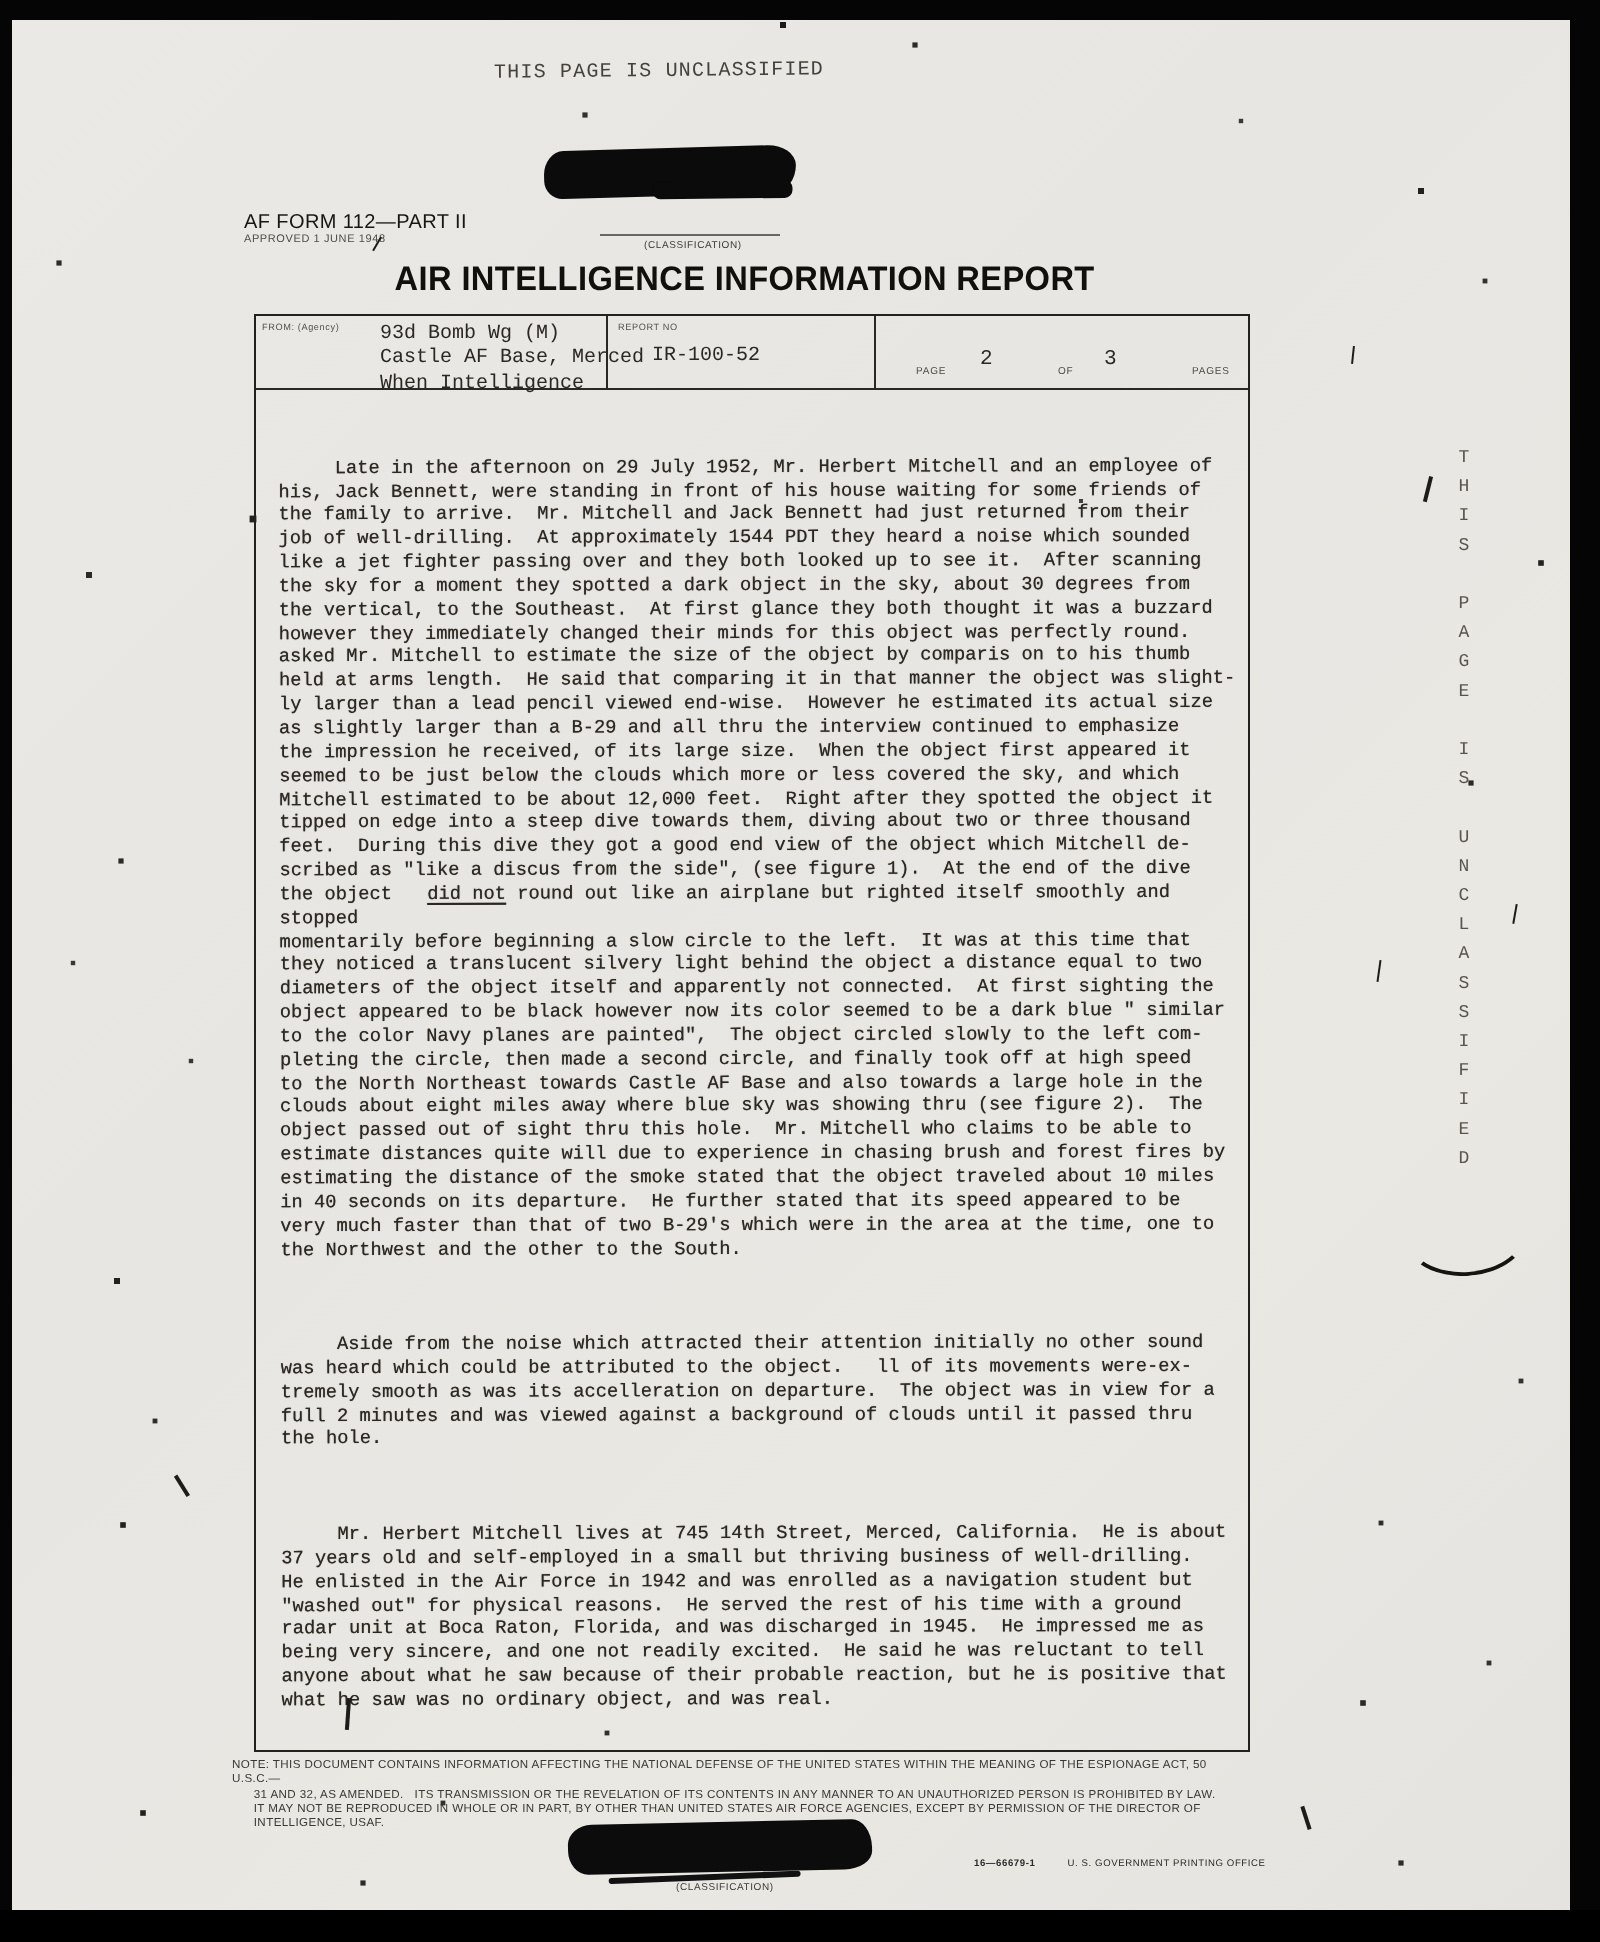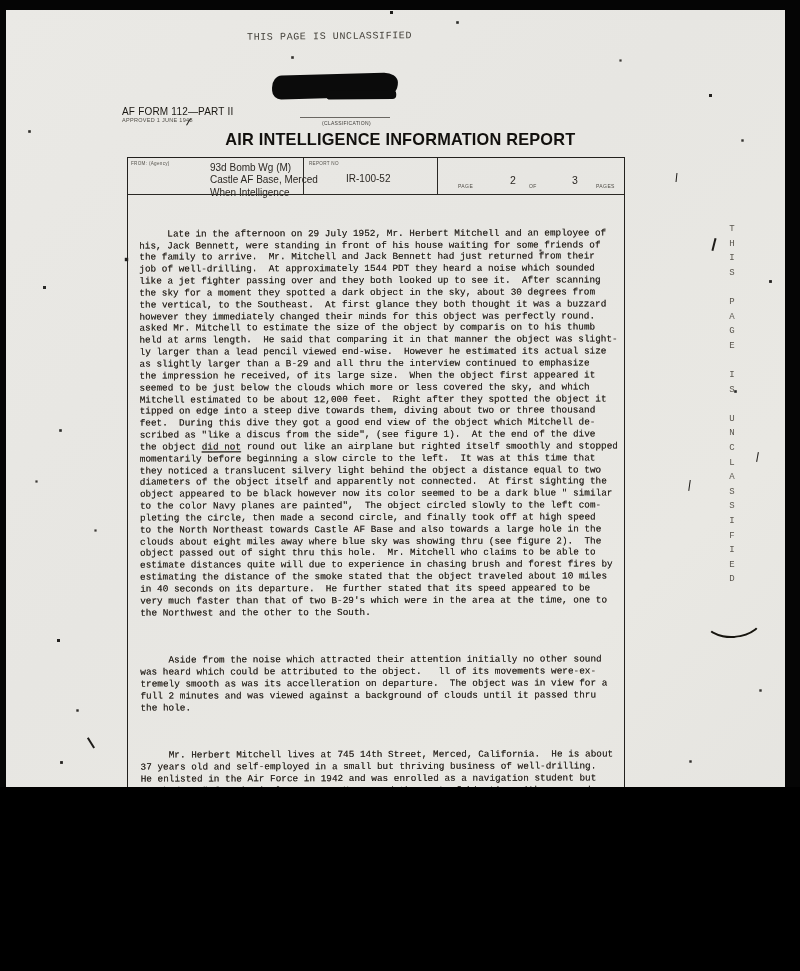--- a/index.html
+++ b/index.html
@@ -1,17 +1,17 @@
 <!DOCTYPE html>
 <html><head>
 <meta charset="utf-8">
 <style>
   * { margin:0; padding:0; box-sizing:border-box; }
   html,body { background:#000; }
-  .scan { position:relative; width:800px; height:787px; background:#050505; overflow:hidden;
+  .scan { position:relative; width:800px; height:955px; background:#050505; overflow:hidden;
           font-family:"Liberation Sans", sans-serif; }
   .paper { position:absolute; left:6px; top:10px; width:779px; height:947px;
            background:linear-gradient(135deg,#eae9e5 0%,#e7e6e2 40%,#e9e8e3 70%,#e4e3df 100%); }
   .abs { position:absolute; }
 
   
   .top-stamp { left:247px; top:31px; font-family:"Liberation Mono",monospace; font-size:10px;
                letter-spacing:.6px; color:#45423b; transform:rotate(-0.6deg); white-space:nowrap; }
 
   
@@ -25,47 +25,47 @@
               background:#111; border-radius:2px; transform:rotate(-1deg); }
 
   .class-rule-top { left:300px; top:117px; width:90px; height:1px; background:#6a6762; }
   .class-label { font-size:5px; color:#3c3a36; letter-spacing:.3px; white-space:nowrap; }
   .class-label-top { left:322px; top:120px; }
   .class-label-bottom { left:338px; top:941px; }
 
   .form-no { left:122px; top:106px; font-size:10px; font-weight:normal; color:#191611; letter-spacing:.2px; }
   .form-approved { left:122px; top:117px; font-size:5.5px; color:#4e4b45; letter-spacing:.3px; }
 
-  .title { left:190px; top:130px; width:420px; text-align:center; }
+  .title { left:190px; top:130px; width:420px; text-align:left; }
   .title span { display:inline-block; font-size:17px; font-weight:bold; color:#12100d;
                 letter-spacing:.2px; transform:scaleX(.96); white-space:nowrap; }
 
   
   .box { left:127px; top:157px; width:498px; height:719px; border:1.6px solid #23211e; }
   .hdr-rule { position:absolute; left:0; top:36px; width:100%; height:1.2px; background:#2a2824; }
   .hdr-div1 { position:absolute; left:175px; top:0; width:1.2px; height:37px; background:#2a2824; }
   .hdr-div2 { position:absolute; left:309px; top:0; width:1.2px; height:37px; background:#2a2824; }
   .cell-label { position:absolute; font-size:4.6px; color:#55524c; letter-spacing:.3px; white-space:nowrap; }
   .from-label { left:3px; top:3px; }
   .reportno-label { left:181px; top:3px; }
-  .typed { font-family:Liberation Sans, sans-serif; color:#2b2722;margin-left:20px; }
+  .typed { font-family:Liberation Mono, monospace; color:#2b2722; }
   .from-lines { position:absolute; left:62px; top:4px; font-size:10px; line-height:12.4px; white-space:nowrap; }
   .reportno-value { position:absolute; left:198px; top:15px; font-size:10px; }
   .pg-label { position:absolute; font-size:5px; color:#4e4b45; letter-spacing:.4px; }
   .pg-num  { position:absolute; font-size:10.5px; }
   .lb-page  { left:330px; top:25px; } .num-page  { left:362px; top:16px; }
   .lb-of    { left:401px; top:25px; } .num-total { left:424px; top:16px; }
   .lb-pages { left:468px; top:25px; }
 
   .body-text { position:absolute; left:12px; top:46px; width:486px;
                font-family:"Liberation Mono",monospace; font-size:9.4px; line-height:11.85px;
                color:#2b2722; white-space:pre-wrap; text-shadow:0 0 .4px rgba(45,38,30,.75);
                transform:rotate(-0.15deg); }
   .body-text p { margin:0 0 12px 0; white-space:pre-wrap; }
-  .u { text-decoration:underline; text-underline-offset:1.5px; }
+  .u { text-decoration:underline; text-underline-offset:1.5px;margin-left:12px; }
 
   
   .side-stamp { left:727px; top:224px; writing-mode:vertical-rl; text-orientation:upright;
                 font-family:"Liberation Mono",monospace; font-size:9px; letter-spacing:4.6px;
                 color:#59554d; white-space:nowrap; }
 
   
   .note { left:116px; top:880px; width:505px; font-size:5.8px; line-height:7.3px;
           color:#3a3834; letter-spacing:.2px; white-space:pre-wrap; }
   .gpo { left:487px; top:930px; font-size:4.8px; color:#2c2a27; letter-spacing:.3px; white-space:nowrap; }

